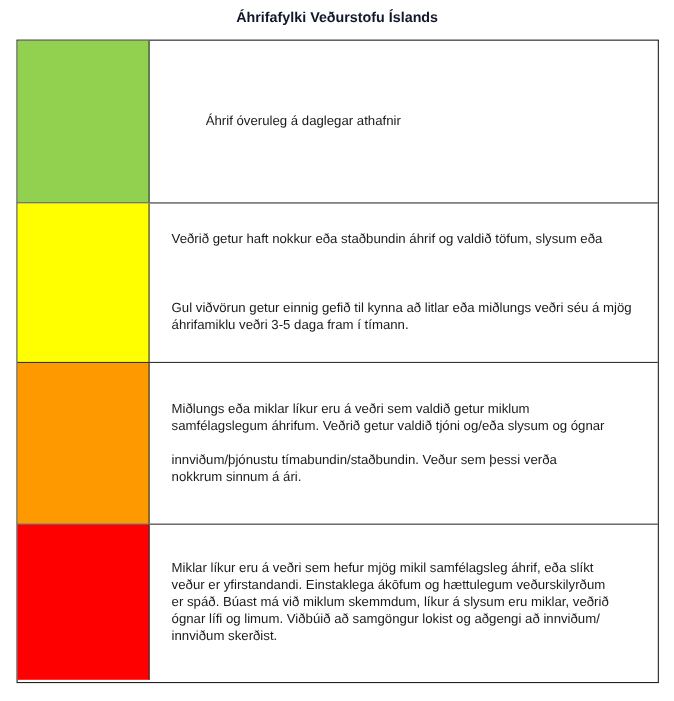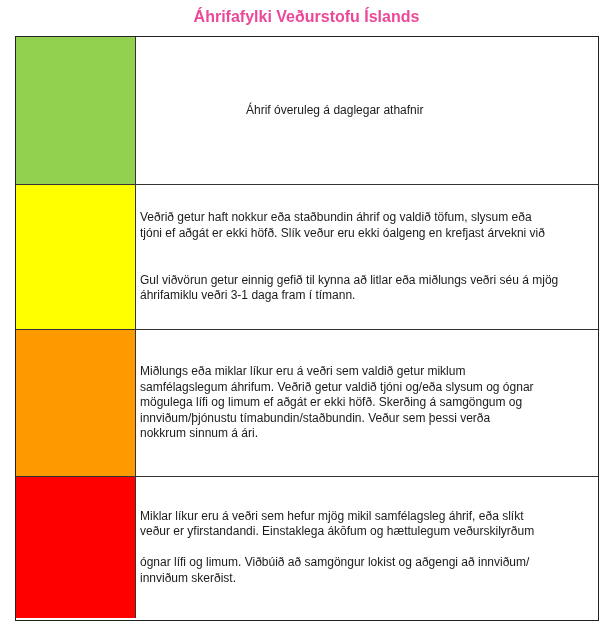--- a/index.html
+++ b/index.html
@@ -14,24 +14,24 @@
     overflow: hidden;
     font-family: "Liberation Sans", "DejaVu Sans", sans-serif;
     color: #1a1a1a;
   }
   .title {
     position: absolute;
     top: 8px;
     left: 0;
     width: 613px;
     text-align: center;
-    font-size: 16px;
+    font-size: 13px;
     font-weight: bold;
     letter-spacing: 0;
-    color: #ec4899;
+    color: #0f172a;
   }
   .table {
     position: absolute;
     left: 15px;
     top: 36px;
     width: 584px;
     height: 585px;
     border: 1.5px solid #222;
     box-sizing: border-box;
   }
@@ -49,28 +49,28 @@
     height: 100%;
     border-right: 1px solid #333;
     box-sizing: border-box;
   }
   .desc {
     flex: 1;
     height: 100%;
     display: flex;
     align-items: center;
     box-sizing: border-box;
-    padding-left: 4px;
+    padding-left: 20px;
     padding-right: 10px;
     font-size: 12px;
     line-height: 15.6px;
     color: #1a1a1a;
   }
   .desc p { margin: 0; }
-  .desc.centered-text { padding-left: 110px; }
+  .desc.centered-text { padding-left: 51px; }
 </style>
 </head>
 <body>
 
 <div class="title">Áhrifafylki Veðurstofu Íslands</div>
 
 <div class="table">
 
   <div class="row" style="top:0; height:147px;">
     <div class="swatch" style="background: rgb(146, 208, 80);"></div>
@@ -79,48 +79,48 @@
         <span>Áhrif óveruleg á daglegar athafnir</span>
       </p>
     </div>
   </div>
 
   <div class="row" style="top:147px; height:145px;">
     <div class="swatch" style="background: rgb(255, 255, 0);"></div>
     <div class="desc">
       <p>
         <span>Veðrið getur haft nokkur eða staðbundin áhrif og valdið töfum, slysum eða</span><br>
-        <span>tjóni ef aðgát er ekki höfð. Slík veður eru ekki óalgeng en krefjast árvekni við</span><br>
+        <br>
         <br>
         <br>
         <span>Gul viðvörun getur einnig gefið til kynna að litlar eða miðlungs veðri séu á mjög</span><br>
-        <span>áhrifamiklu veðri 3-1 daga fram í tímann.</span>
+        <span>áhrifamiklu veðri 3-5 daga fram í tímann.</span>
       </p>
     </div>
   </div>
 
   <div class="row" style="top:292px; height:147px;justify-content:space-between;">
     <div class="swatch" style="background: rgb(255, 153, 0);"></div>
     <div class="desc">
       <p>
         <span>Miðlungs eða miklar líkur eru á veðri sem valdið getur miklum</span><br>
         <span>samfélagslegum áhrifum. Veðrið getur valdið tjóni og/eða slysum og ógnar</span><br>
-        <span>mögulega lífi og limum ef aðgát er ekki höfð. Skerðing á samgöngum og</span><br>
+        <br>
         <span>innviðum/þjónustu tímabundin/staðbundin. Veður sem þessi verða</span><br>
         <span>nokkrum sinnum á ári.</span>
       </p>
     </div>
   </div>
 
   <div class="row" style="top:439px; height:142px;">
     <div class="swatch" style="background: rgb(255, 0, 0);"></div>
     <div class="desc">
       <p>
         <span>Miklar líkur eru á veðri sem hefur mjög mikil samfélagsleg áhrif, eða slíkt</span><br>
         <span>veður er yfirstandandi. Einstaklega ákōfum og hættulegum veðurskilyrðum</span><br>
-        <br>
+        <span>er spáð. Búast má við miklum skemmdum, líkur á slysum eru miklar, veðrið</span><br>
         <span>ógnar lífi og limum. Viðbúið að samgöngur lokist og aðgengi að innviðum/</span><br>
         <span>innviðum skerðist.</span>
       </p>
     </div>
   </div>
 
 </div>
 
 </body></html>

